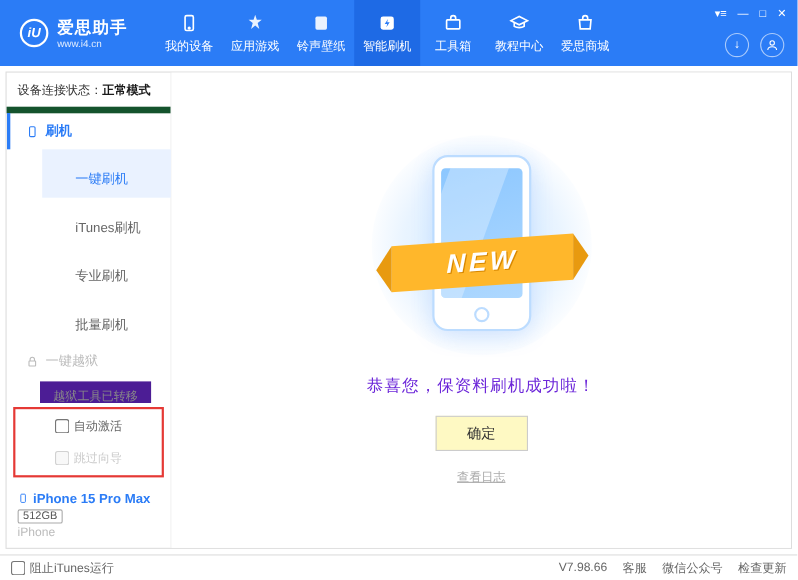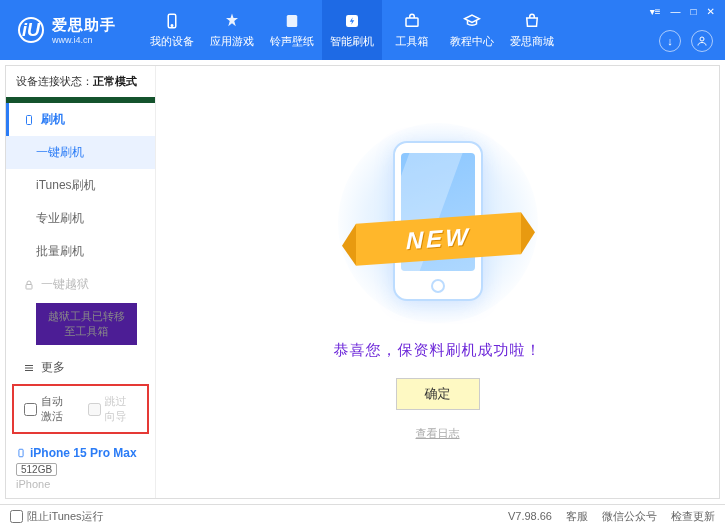--- a/index.html
+++ b/index.html
@@ -1,20 +1,20 @@
 <!DOCTYPE html>
 <html><head>
 <meta charset="utf-8">
 <style>
 * { margin: 0; padding: 0; box-sizing: border-box; font-family: "Microsoft YaHei", Arial, sans-serif; }
 body { width: 725px; height: 527px; background: #fff; overflow: hidden; }
 
 .header { background: #2b7cf6; height: 60px; display: flex; align-items: center; color: #fff; position: relative; }
 .logo-area { display: flex; align-items: center; padding: 0 18px; }
-.logo-circle { width: 26px; height: 26px; border: 2px solid #fff; border-radius: 50%; display: flex; align-items: center; justify-content: center; font-weight: bold; font-size: 18px; margin-right: 8px; font-style: italic; }
+.logo-circle { width: 26px; height: 26px; border: 2px solid #fff; border-radius: 50%; display: flex; align-items: center; justify-content: center; font-weight: bold; font-size: 12px; margin-right: 8px; font-style: italic; }
 .logo-text { display: flex; flex-direction: column; }
 .logo-title { font-size: 15px; font-weight: bold; letter-spacing: 1px; }
 .logo-url { font-size: 9px; opacity: 0.85; }
 .nav { display: flex; height: 100%; margin-left: 8px; }
 .nav-item { width: 60px; display: flex; flex-direction: column; align-items: center; justify-content: center; cursor: pointer; font-size: 11px; gap: 4px; }
 .nav-item.active { background: #1e6ae5; }
 .nav-icon { width: 18px; height: 18px; display: flex; align-items: center; justify-content: center; }
 .hdr-right { position: absolute; right: 10px; top: 6px; display: flex; gap: 10px; font-size: 10px; align-items: center; }
 .hdr-circles { position: absolute; right: 12px; bottom: 8px; display: flex; gap: 10px; }
 .hdr-circle { width: 22px; height: 22px; border: 1.5px solid rgba(255,255,255,0.6); border-radius: 50%; display: flex; align-items: center; justify-content: center; font-size: 11px; cursor: pointer; }
@@ -24,25 +24,25 @@
 .content-wrap { border: 1px solid #ddd; margin: 5px; flex: 1; display: flex; }
 
 .sidebar { width: 150px; border-right: 1px solid #eee; display: flex; flex-direction: column; }
 .status-bar { padding: 8px 10px; font-size: 11px; color: #333; border-bottom: 6px solid #14532d; }
 .status-val { color: #1a1a1a; font-weight: bold; }
 
 .menu { flex: 1; overflow: auto; font-size: 12px; }
 .menu-section { padding: 8px 14px; color: #555; display: flex; align-items: center; gap: 6px; border-left: 3px solid transparent; }
 .menu-section.active-section { border-left: 3px solid #2b7cf6; color: #2b7cf6; font-weight: bold; }
 .menu-section.locked { color: #bbb; }
-.menu-sub { padding: 8px 10px 8px 30px; color: #666; cursor: pointer; }
+.menu-sub { padding: 19px 10px 8px 30px; color: #666; cursor: pointer; margin-left: 32px; }
 .menu-sub.active { background: #eaf2ff; color: #2b7cf6; }
 .menu-note { background: #4c1d95; color: #888; font-size: 11px; padding: 6px 8px; margin: 2px 18px 6px 30px; text-align: center; }
 
-.checkbox-row { border: 2px solid #e53935; padding: 8px 10px; margin: 4px 6px; display: flex; gap: 14px; font-size: 11px; color: #666; align-items: center; }
+.checkbox-row { border: 2px solid #e53935; padding: 8px 10px; margin: 4px 6px; display: flex; gap: 14px; font-size: 11px; color: #666; align-items: center; flex-direction: column; }
 .checkbox-row label { display: flex; align-items: center; gap: 4px; cursor: pointer; }
 .checkbox-row .disabled { color: #ccc; }
 
 .device-info { padding: 8px 10px; font-size: 11px; }
 .device-name { color: #2b7cf6; font-weight: bold; font-size: 12px; display: flex; align-items: center; gap: 4px; }
 .storage-badge { display: inline-block; border: 1px solid #aaa; padding: 0 4px; font-size: 10px; color: #555; margin-top: 3px; border-radius: 2px; }
 .device-type { color: #bbb; font-size: 11px; margin-top: 2px; }
 
 .main { flex: 1; display: flex; flex-direction: column; align-items: center; justify-content: center; padding: 20px; background: #fff; }
 .phone-illust { position: relative; width: 200px; height: 200px; margin-bottom: 18px; }

